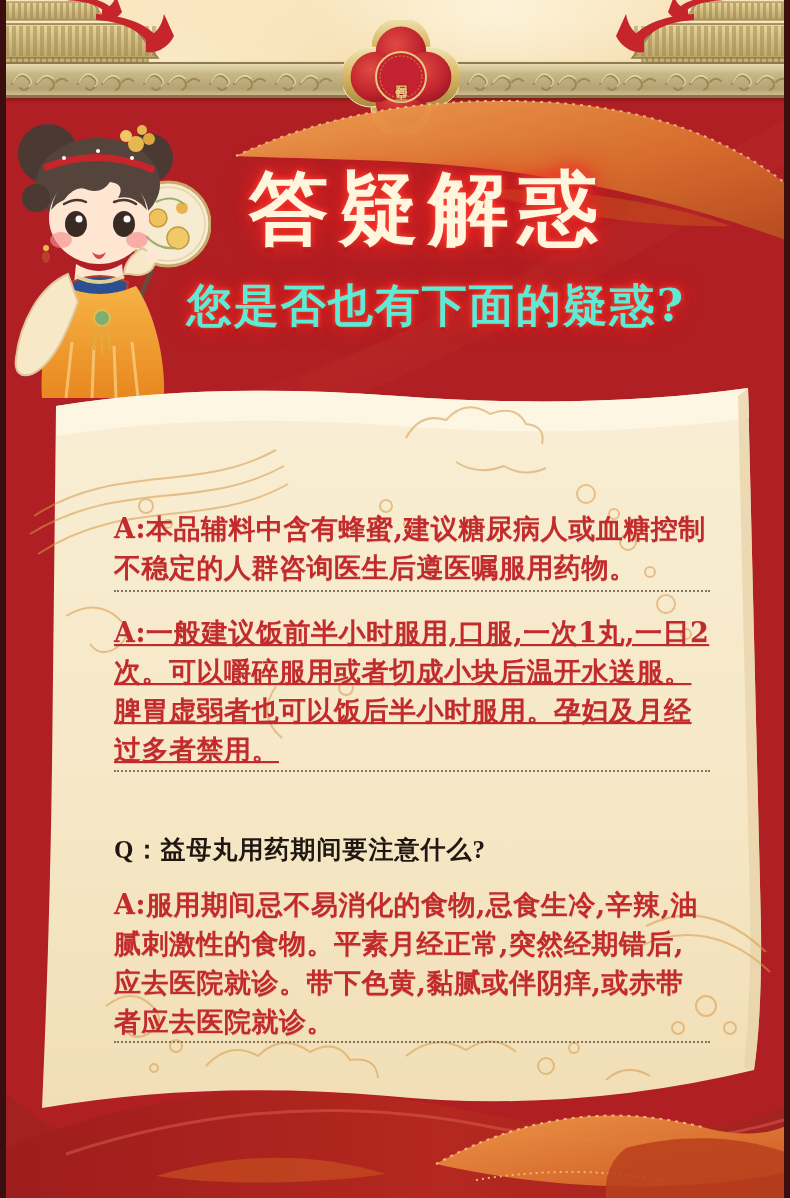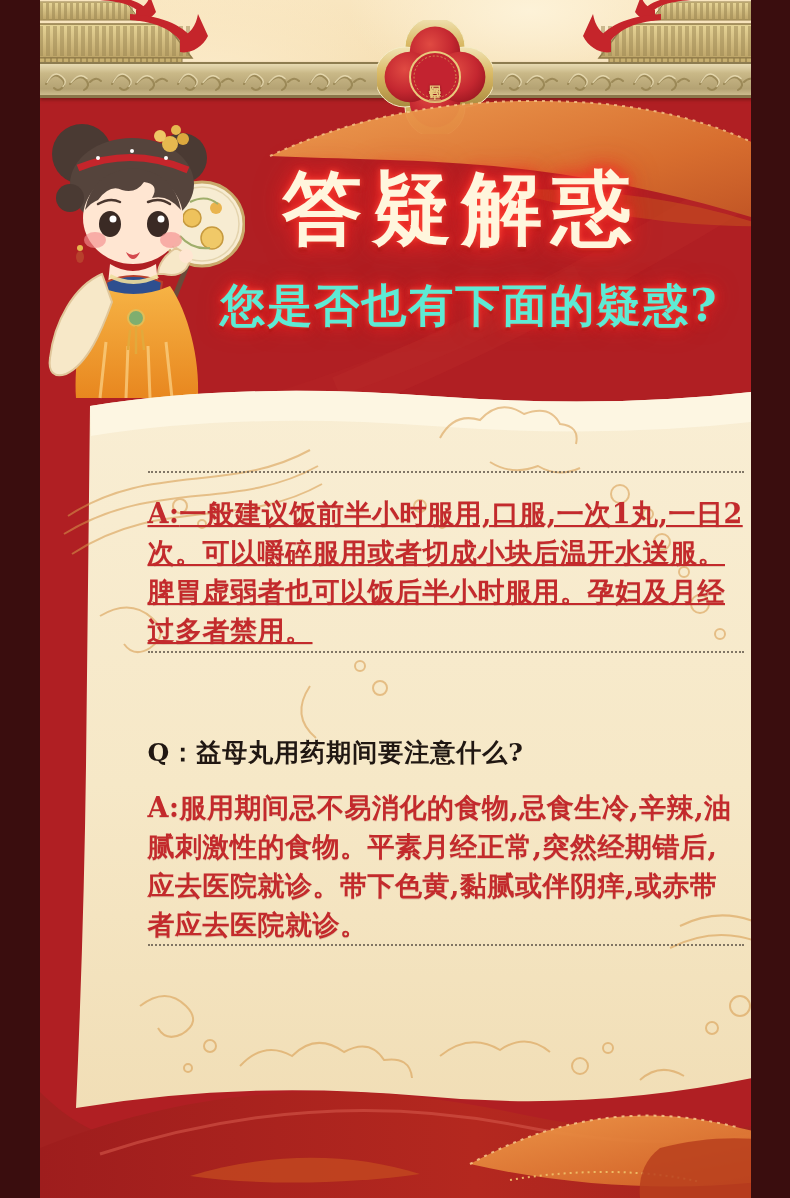--- a/index.html
+++ b/index.html
@@ -1,18 +1,18 @@
 <!DOCTYPE html>
 <html><head>
 <meta charset="utf-8">
 <style>
   * { margin:0; padding:0; box-sizing:border-box; }
   body { background:#3a0d0e; font-family:"DejaVu Sans", sans-serif; }
   .stage{
-    position:relative; width:711px; height:1198px; margin:0 auto;
+    position:relative; width:778px; height:1198px; margin:0 auto;
     background:#b01f23; overflow:hidden;
   }
   
   .header-cream{
     position:absolute; left:0; top:0; width:790px; height:98px;
     background:
       radial-gradient(ellipse 260px 120px at 62% 10%, #fdf2d8 0%, rgba(253,242,216,0) 70%),
       radial-gradient(ellipse 300px 160px at 20% 90%, #fceccb 0%, rgba(252,236,203,0) 70%),
       linear-gradient(#f9e6c0, #f4dcae);
   }
@@ -61,21 +61,21 @@
   .faq-a{
     color:#c32a2c; font-size:27px; font-weight:900; letter-spacing:0.5px;
     font-family:"DejaVu Serif", serif; line-height:39px;
     text-shadow:0 1px 0 rgba(120,20,15,.15);
   }
   .faq-sep{
     border-top:2px dotted #6d6254; height:0; width:100%; opacity:.85;
   }
   .m-a1{ margin-top:41px; } .m-s1{ margin-top:3px; }
   .m-q2{ margin-top:44px; } .m-a2{ margin-top:21px;text-decoration:underline; } .m-s2{ margin-top:1px; }
-  .m-q3{ margin-top:84px; } .m-a3{ margin-top:19px; } .m-s3{ margin-top:0px; }
+  .m-q3{ margin-top:62px;font-family:Liberation Serif, serif; } .m-a3{ margin-top:19px; } .m-s3{ margin-top:0px; }
   
   .bottom-waves{ position:absolute; left:0; top:1052px; width:790px; height:146px; }
 </style>
 </head>
 <body>
 
 <div class="stage">
 
   <div class="header-cream"></div>
 
@@ -310,20 +310,21 @@
       <circle cx="150" cy="680" r="6"></circle>
         <circle cx="128" cy="702" r="4"></circle>
       <circle cx="520" cy="700" r="8"></circle>
         <circle cx="548" cy="682" r="5"></circle>
       <path d="M580 714 q20 -18 44 -4"></path>
     </g>
   </svg>
 
   <div class="faq-content">
 
+    <div class="faq-a m-a1"><span>A:</span><span>本品辅料中含有蜂蜜,建议糖尿病人或血糖控制不稳定的人群咨询医生后遵医嘱服用药物。</span></div>
     <div class="faq-sep m-s1"></div>
 
     <div class="faq-a m-a2"><span>A:</span><span>一般建议饭前半小时服用,口服,一次1丸,一日2次。可以嚼碎服用或者切成小块后温开水送服。脾胃虚弱者也可以饭后半小时服用。孕妇及月经过多者禁用。</span></div>
     <div class="faq-sep m-s2"></div>
 
     <div class="faq-q m-q3"><span>Q：</span><span>益母丸用药期间要注意什么?</span></div>
     <div class="faq-a m-a3"><span>A:</span><span>服用期间忌不易消化的食物,忌食生冷,辛辣,油腻刺激性的食物。平素月经正常,突然经期错后,应去医院就诊。带下色黄,黏腻或伴阴痒,或赤带者应去医院就诊。</span></div>
     <div class="faq-sep m-s3"></div>
 
   </div>

